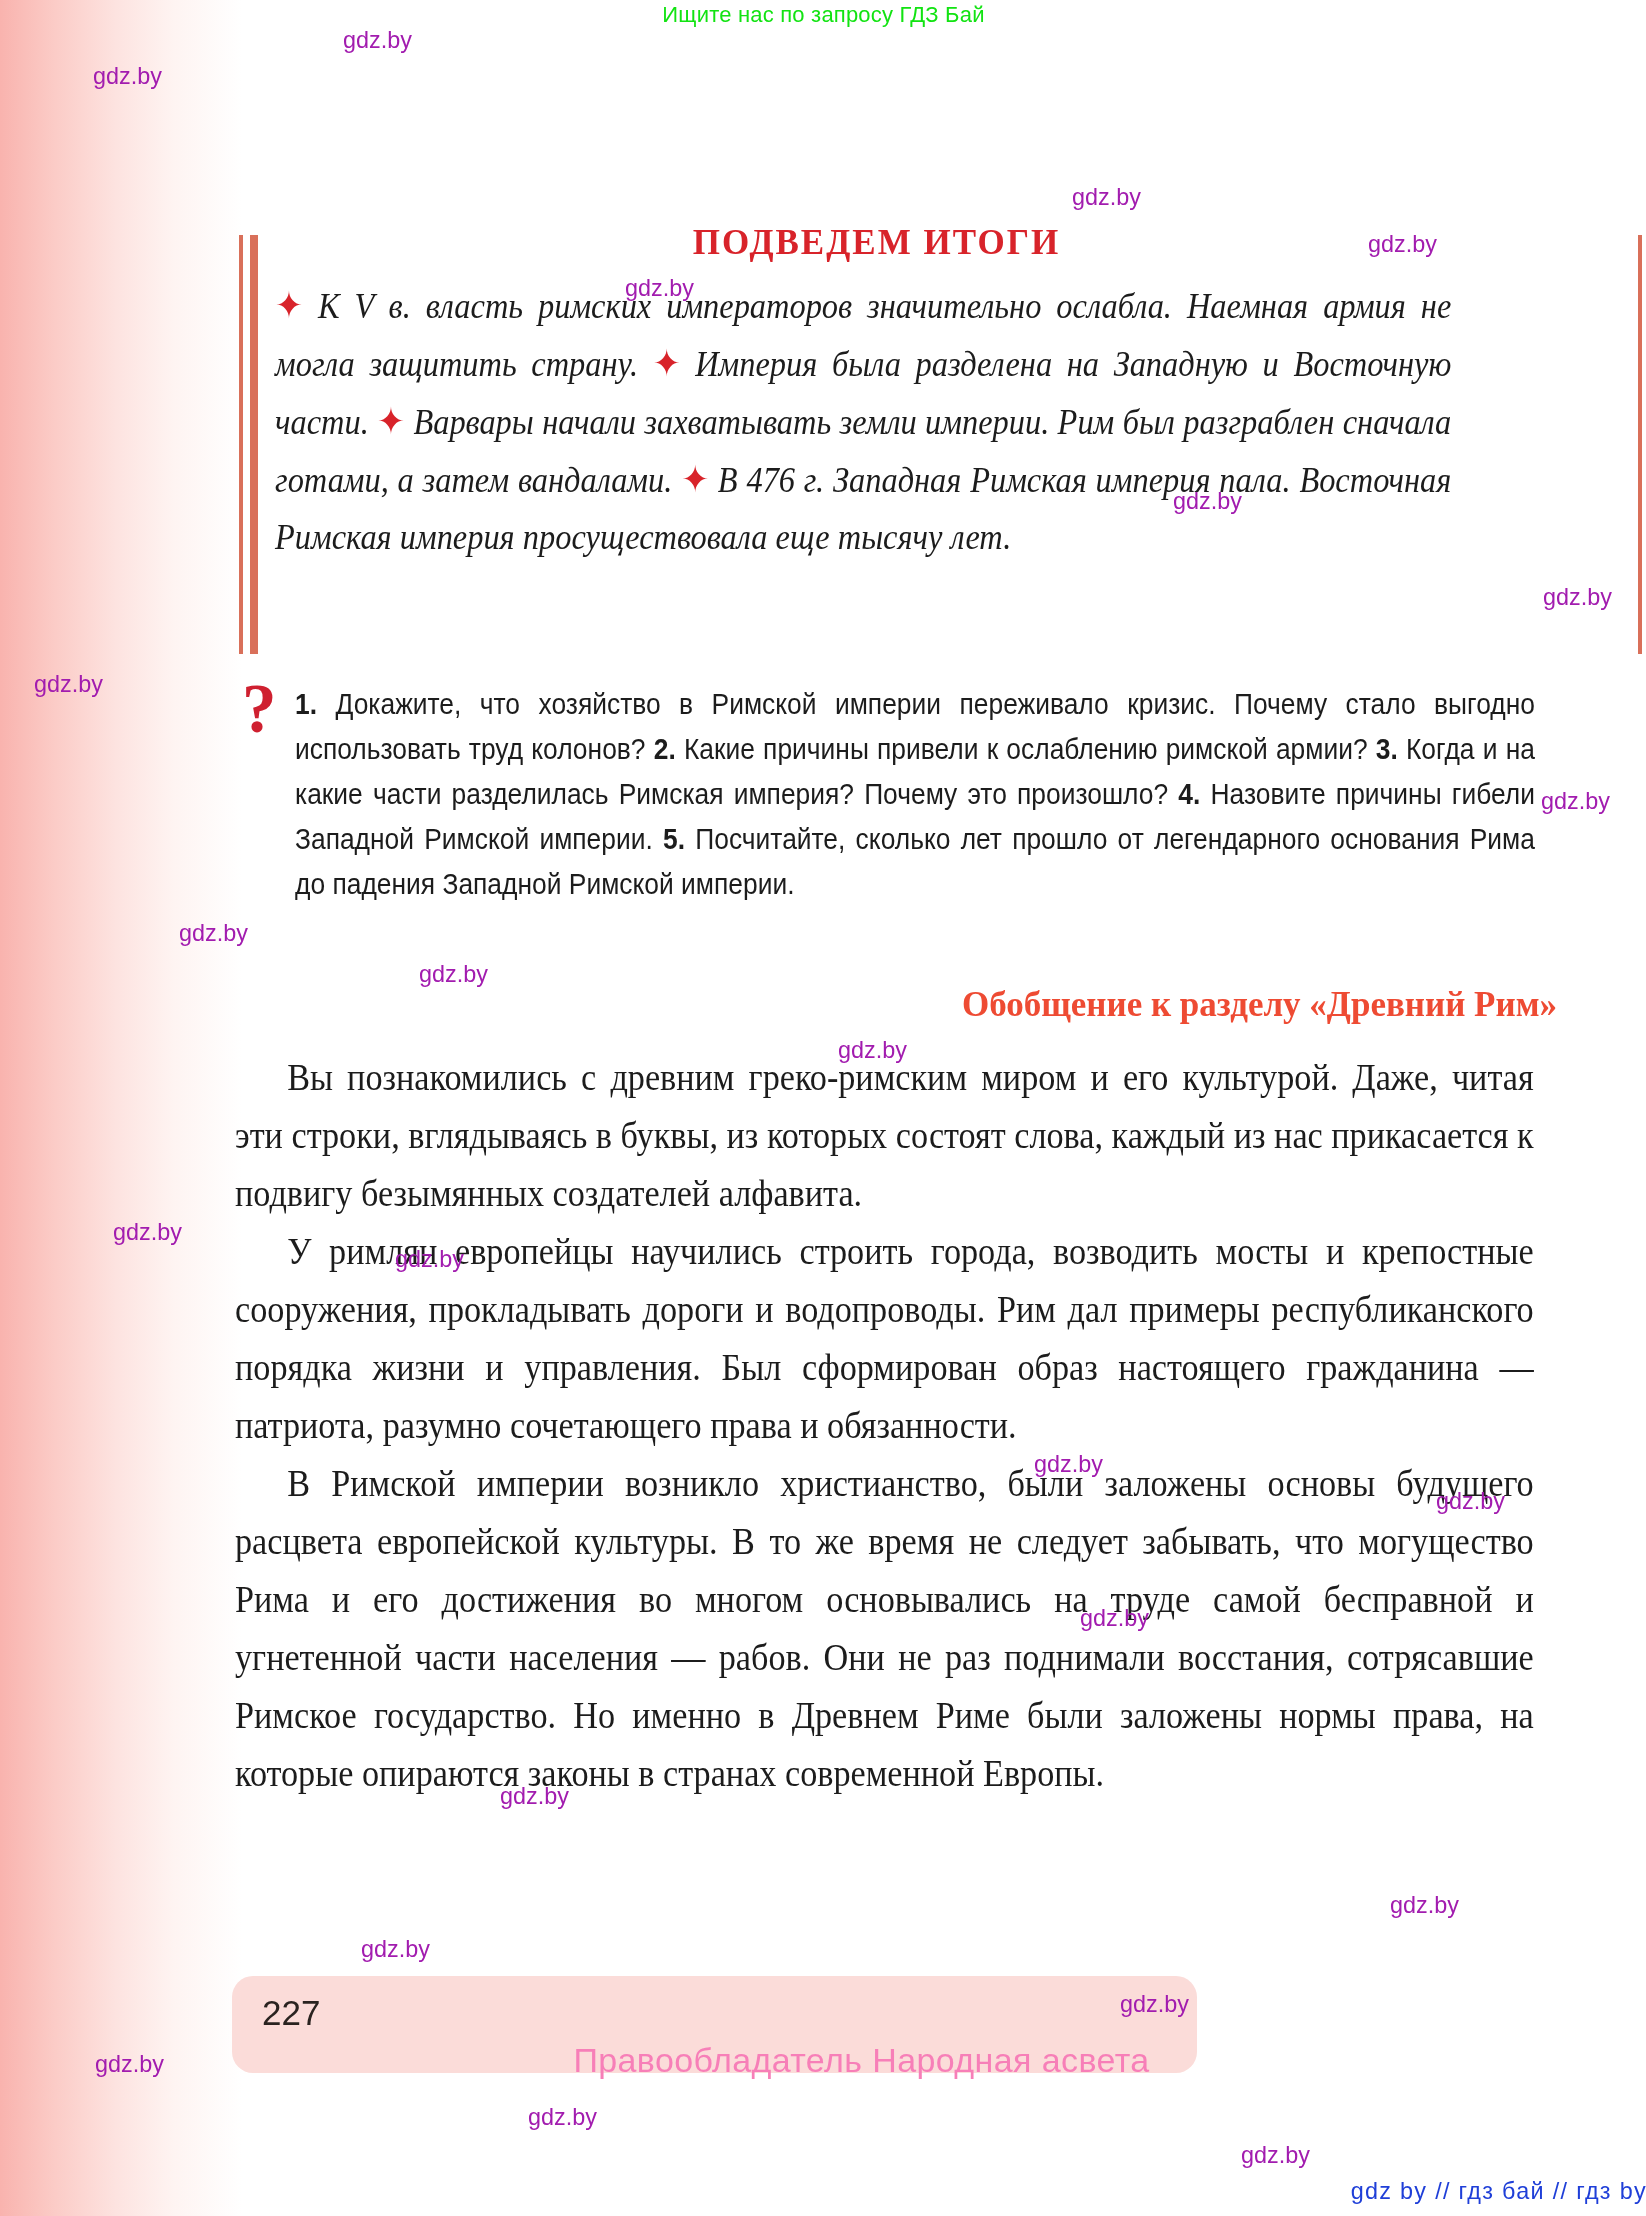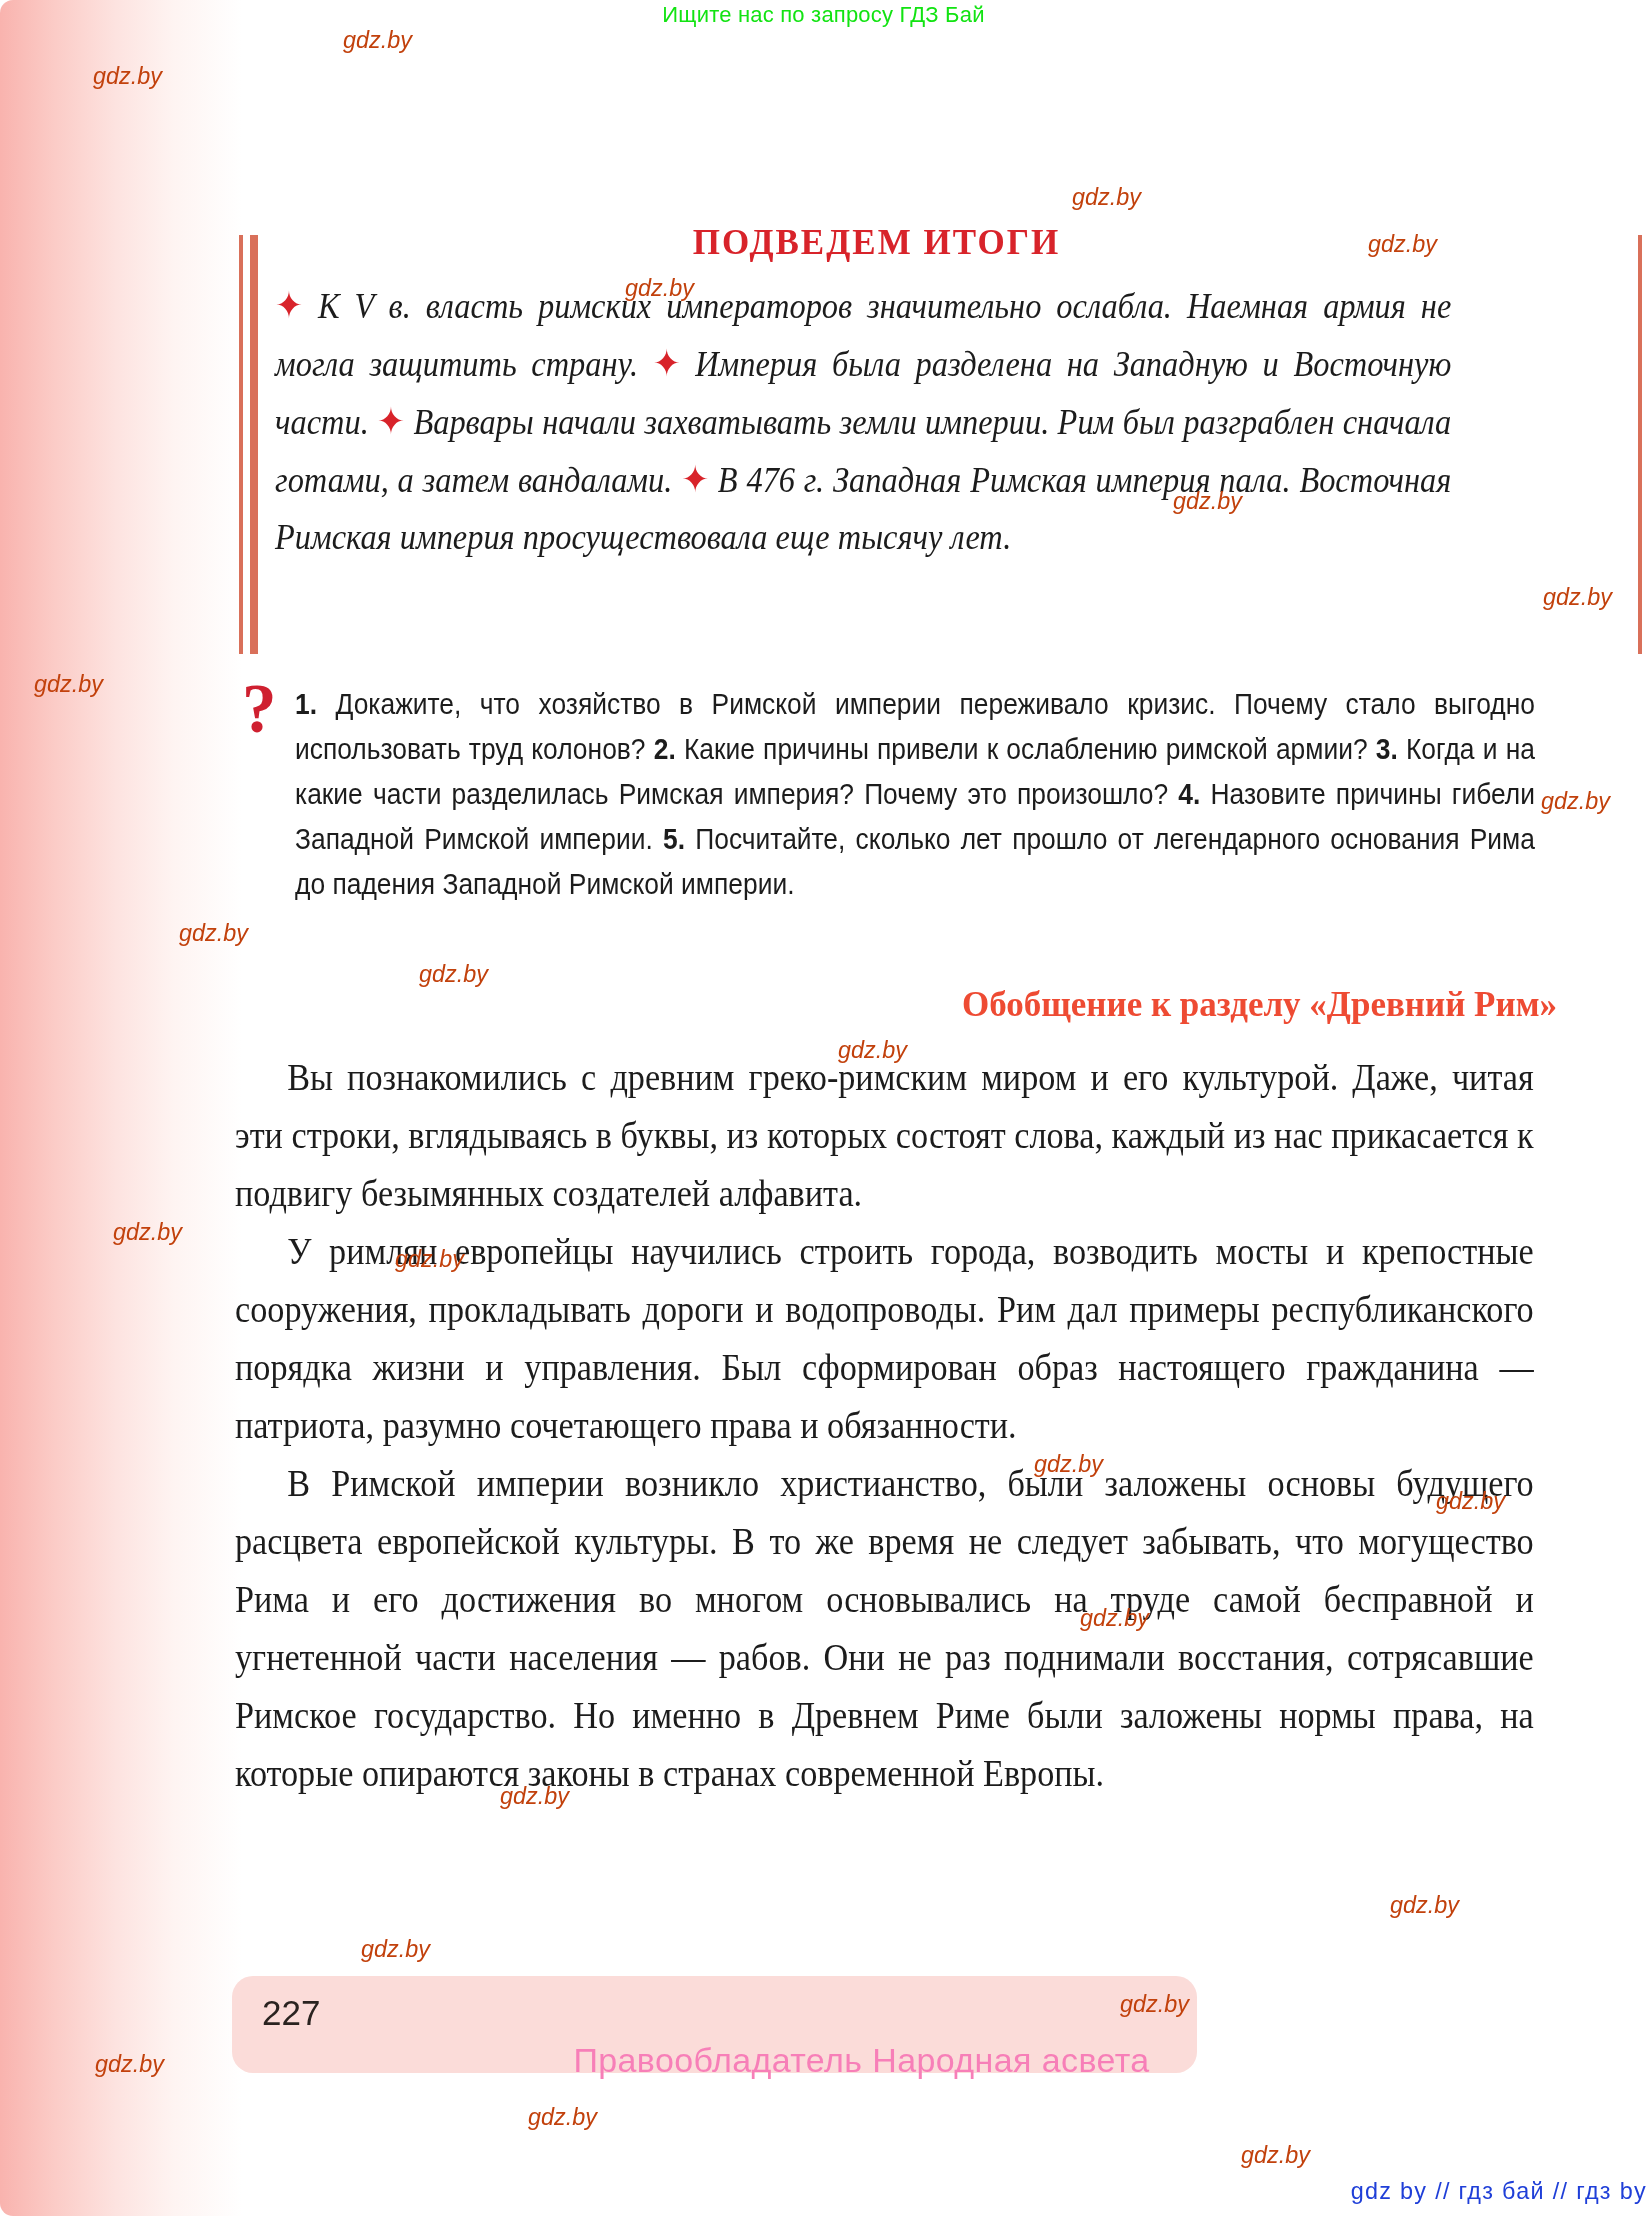--- a/index.html
+++ b/index.html
@@ -10,21 +10,20 @@
   body {
     font-family: "Liberation Serif", serif;
   }
 
   #page {
     position: relative;
     width: 1647px;
     height: 2216px;
     background: #ffffff;
     overflow: hidden;
-    border-radius: 13px;
   }
 
   
   .left-gradient {
     position: absolute;
     left: 0;
     top: 0;
     width: 242px;
     height: 2216px;
     background: linear-gradient(to right, #f9b3ae 0%, #fbcbc6 22%, #fde3e0 48%, #fef4f2 72%, #ffffff 100%);
@@ -52,24 +51,23 @@
     font-family: "Liberation Sans", sans-serif;
     font-size: 23.4px;
     color: #1f3fd8;
     letter-spacing: 1.3px;
   }
 
   
   .wm {
     position: absolute;
     font-family: "Liberation Sans", sans-serif;
-    color: #c2410c;
+    color: #a21caf;
     white-space: nowrap;
     pointer-events: none;
-    font-style: italic;
   }
 
   
   .summary-box {
     position: absolute;
     left: 239px;
     top: 235px;
     width: 1417px;
     height: 419px;
     text-decoration: underline;

